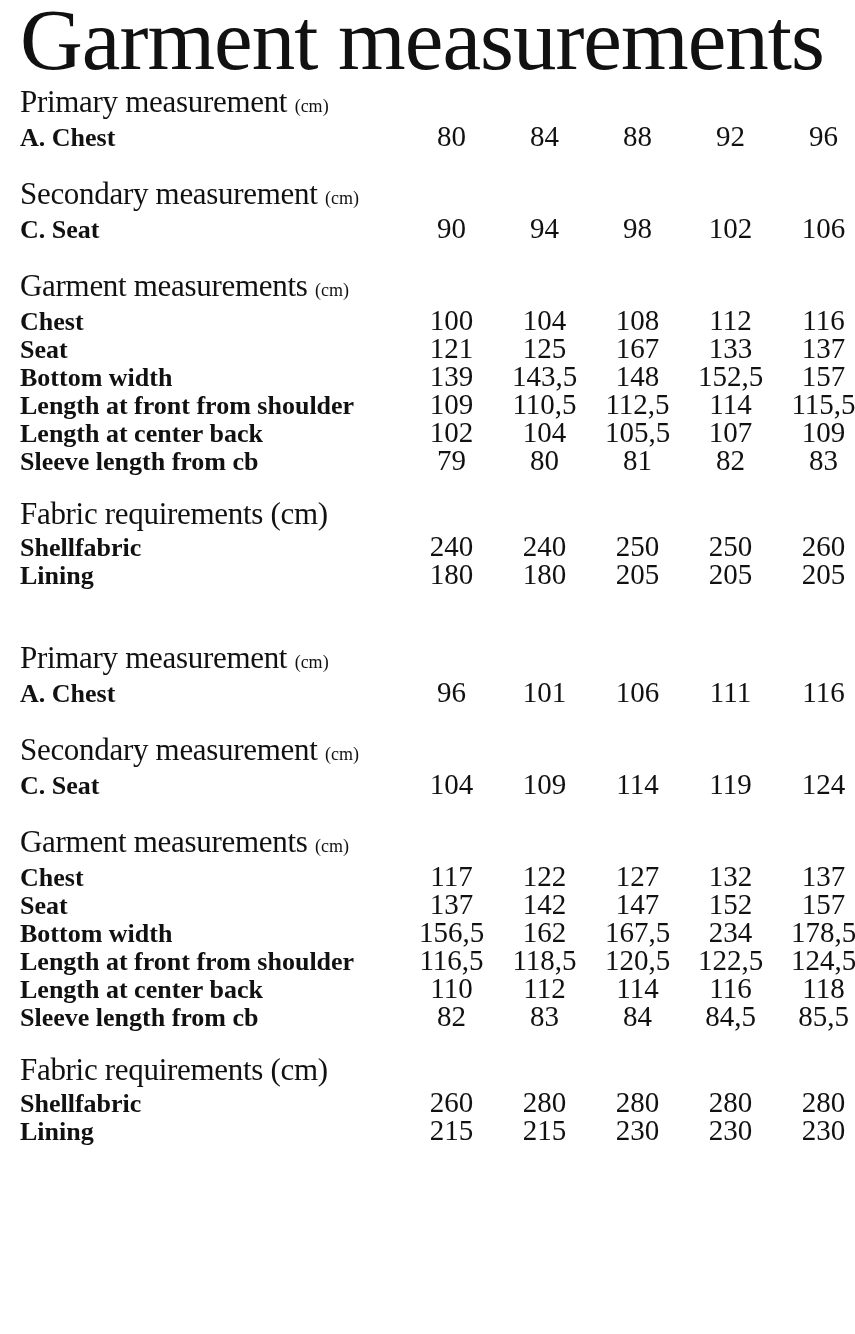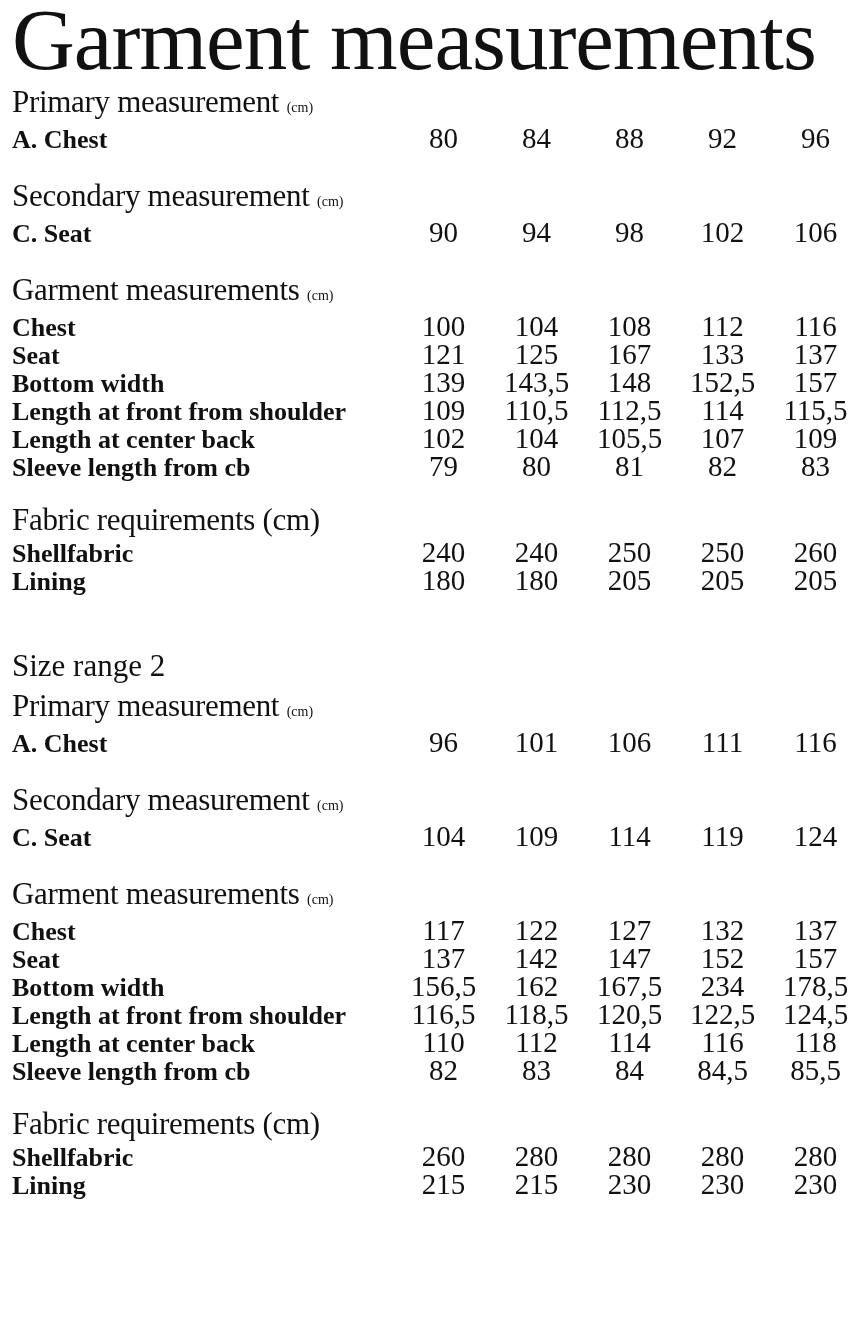--- a/index.html
+++ b/index.html
@@ -3,21 +3,21 @@
 <meta charset="utf-8">
 <style>
   * { margin: 0; padding: 0; box-sizing: border-box; }
   html, body {
     width: 855px;
     background: #ffffff;
     color: #111111;
     font-family: "Liberation Serif", "DejaVu Serif", serif;
   }
   body { height: 1334px; overflow: hidden; }
-  .page { width: 855px; height: 1334px; padding-left: 12px; padding-top: 0; }
+  .page { width: 855px; height: 1334px; padding-left: 20px; padding-top: 0; }
 
   .doc-title {
     font-size: 87px;
     line-height: 80px;
     font-weight: normal;
     letter-spacing: -1px;
     white-space: nowrap;
   }
 
   .range-title {
@@ -29,21 +29,21 @@
   .size-range + .size-range .range-title { margin-top: 0; }
   .size-range-2 { margin-top: 54px; }
 
   .group-heading {
     font-size: 31px;
     line-height: 32px;
     font-weight: normal;
     letter-spacing: -0.3px;
     white-space: nowrap;
   }
-  .group-heading .unit { font-size: 14px; letter-spacing: 0; }
+  .group-heading .unit { font-size: 18px; letter-spacing: 0; }
 
   .g-primary   { margin-top: 6px;  }
   .g-secondary { margin-top: 28px; }
   .g-garment   { margin-top: 28px; }
   .g-fabric    { margin-top: 24px; }
   .g-fabric .rows { margin-top: 2px; }
 
   .row {
     display: flex;
     align-items: baseline;
@@ -171,21 +171,20 @@
             <span class="cell">180</span>
             <span class="cell">205</span>
             <span class="cell">205</span>
             <span class="cell">205</span>
           </div>
         </div>
     </div>
   </section>
 
   <section class="size-range size-range-2">
-    <h2 class="range-title">Size range 2</h2>
 
     <div class="group g-primary">
       <h3 class="group-heading"><span>Primary measurement</span> <span class="unit">(cm)</span></h3>
       <div class="rows">
           <div class="row">
             <span class="row-label">A. Chest</span>
             <span class="cell">96</span>
             <span class="cell">101</span>
             <span class="cell">106</span>
             <span class="cell">111</span>

